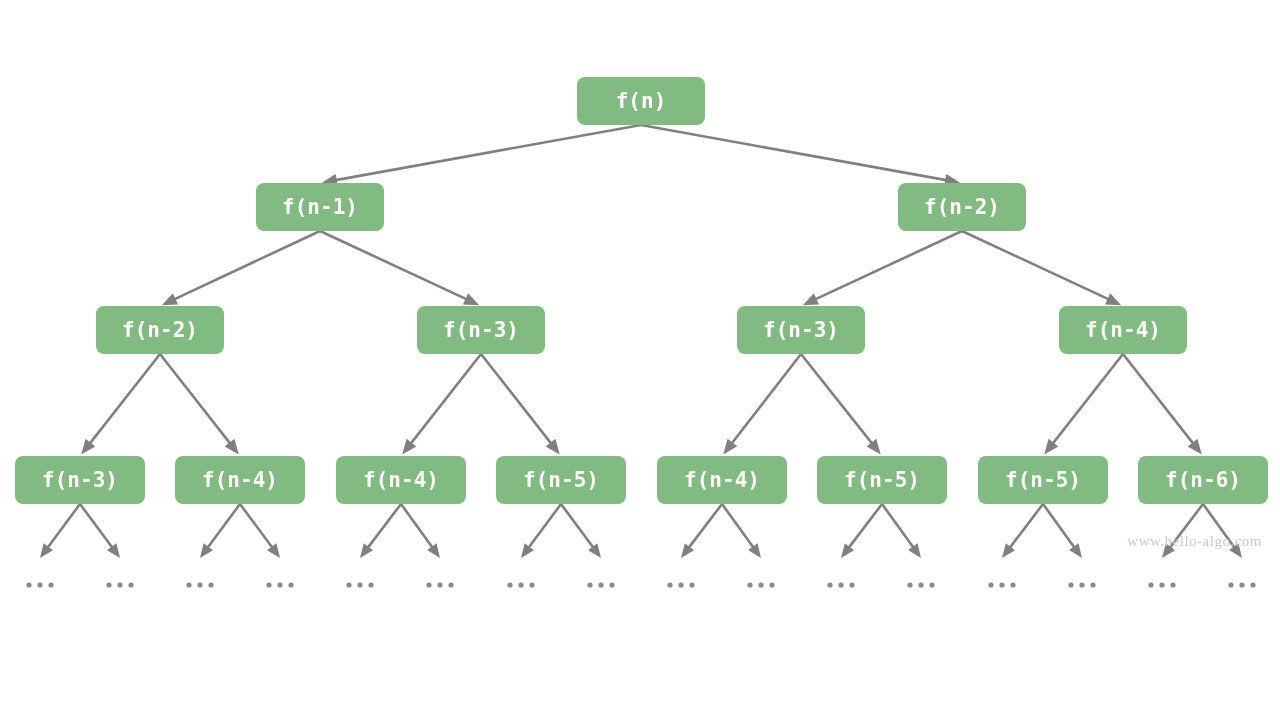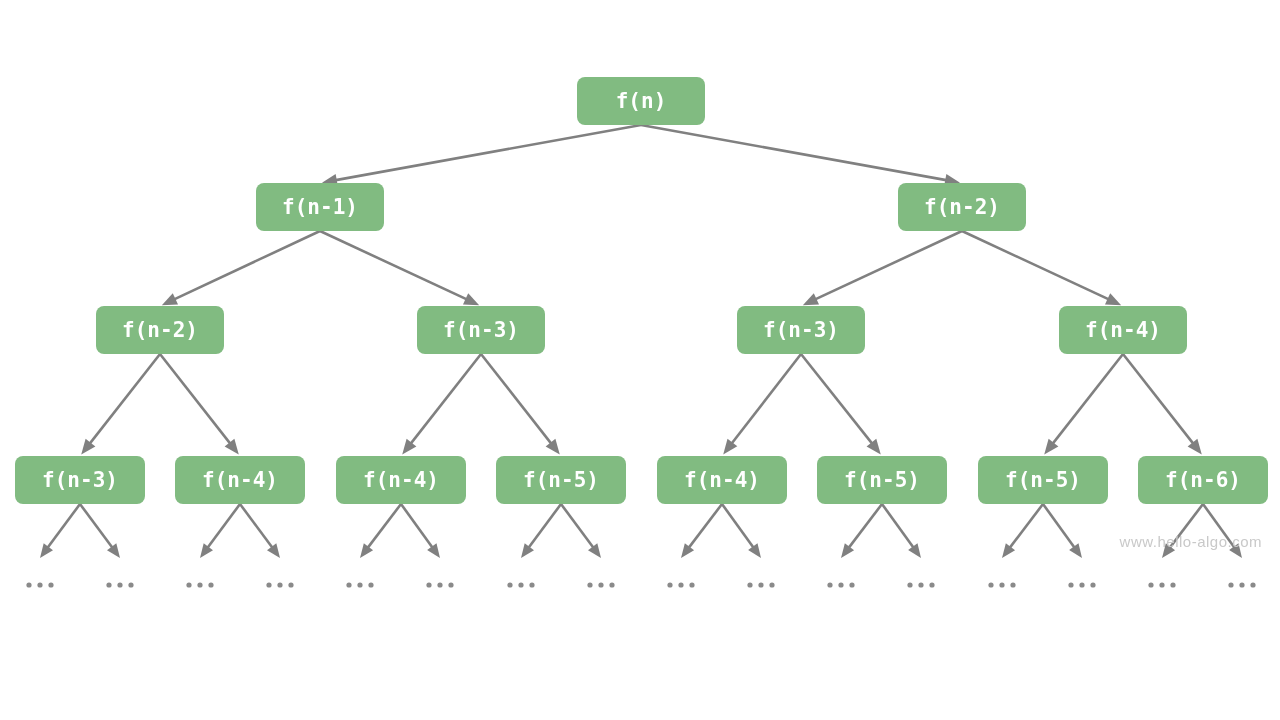--- a/index.html
+++ b/index.html
@@ -53,21 +53,21 @@
     fill: #808080;
   }
   .ellipsis-dot {
     fill: #8a8a8a;
   }
   .watermark {
     position: absolute;
     right: 18px;
     bottom: 14px;
     color: #c9c9c9;
-    font-family: Liberation Sans, sans-serif;
+    font-family: Liberation Serif, serif;
     font-size: 15px;
     letter-spacing: 0.5px;
     white-space: nowrap;
     text-align: right;
   }
 </style>
 </head>
 <body>
 
 <div id="stage">

